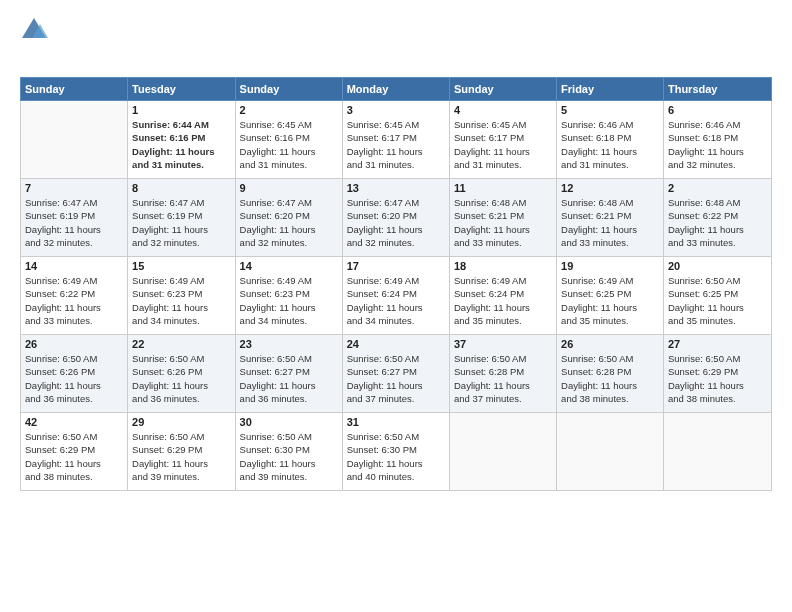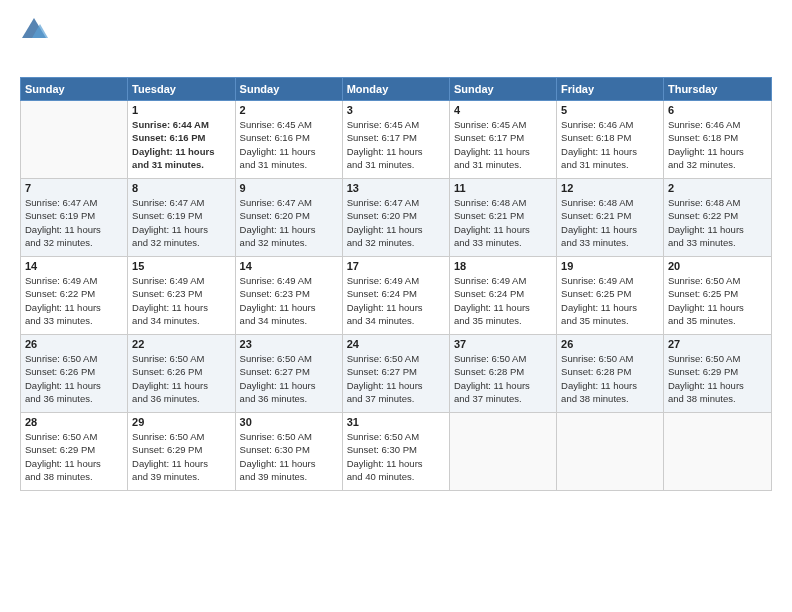--- a/index.html
+++ b/index.html
@@ -320,21 +320,21 @@
           <td>
             <span class="day-num">27</span>
             <div class="day-info" style="white-space: pre-line;">Sunrise: 6:50 AM
 Sunset: 6:29 PM
 Daylight: 11 hours
 and 38 minutes.</div>
           </td>
         </tr>
         <tr>
           <td>
-            <span class="day-num">28</span>
+            <span class="day-num">42</span>
             <div class="day-info" style="white-space: pre-line;">Sunrise: 6:50 AM
 Sunset: 6:29 PM
 Daylight: 11 hours
 and 38 minutes.</div>
           </td>
           <td>
             <span class="day-num">29</span>
             <div class="day-info" style="white-space: pre-line;">Sunrise: 6:50 AM
 Sunset: 6:29 PM
 Daylight: 11 hours

